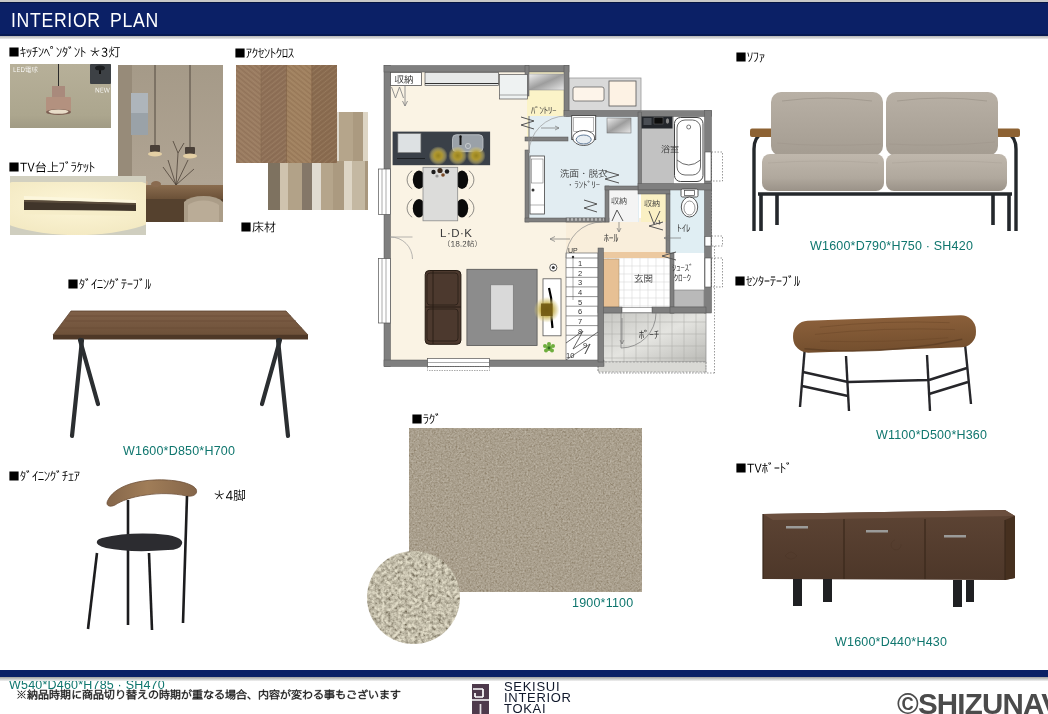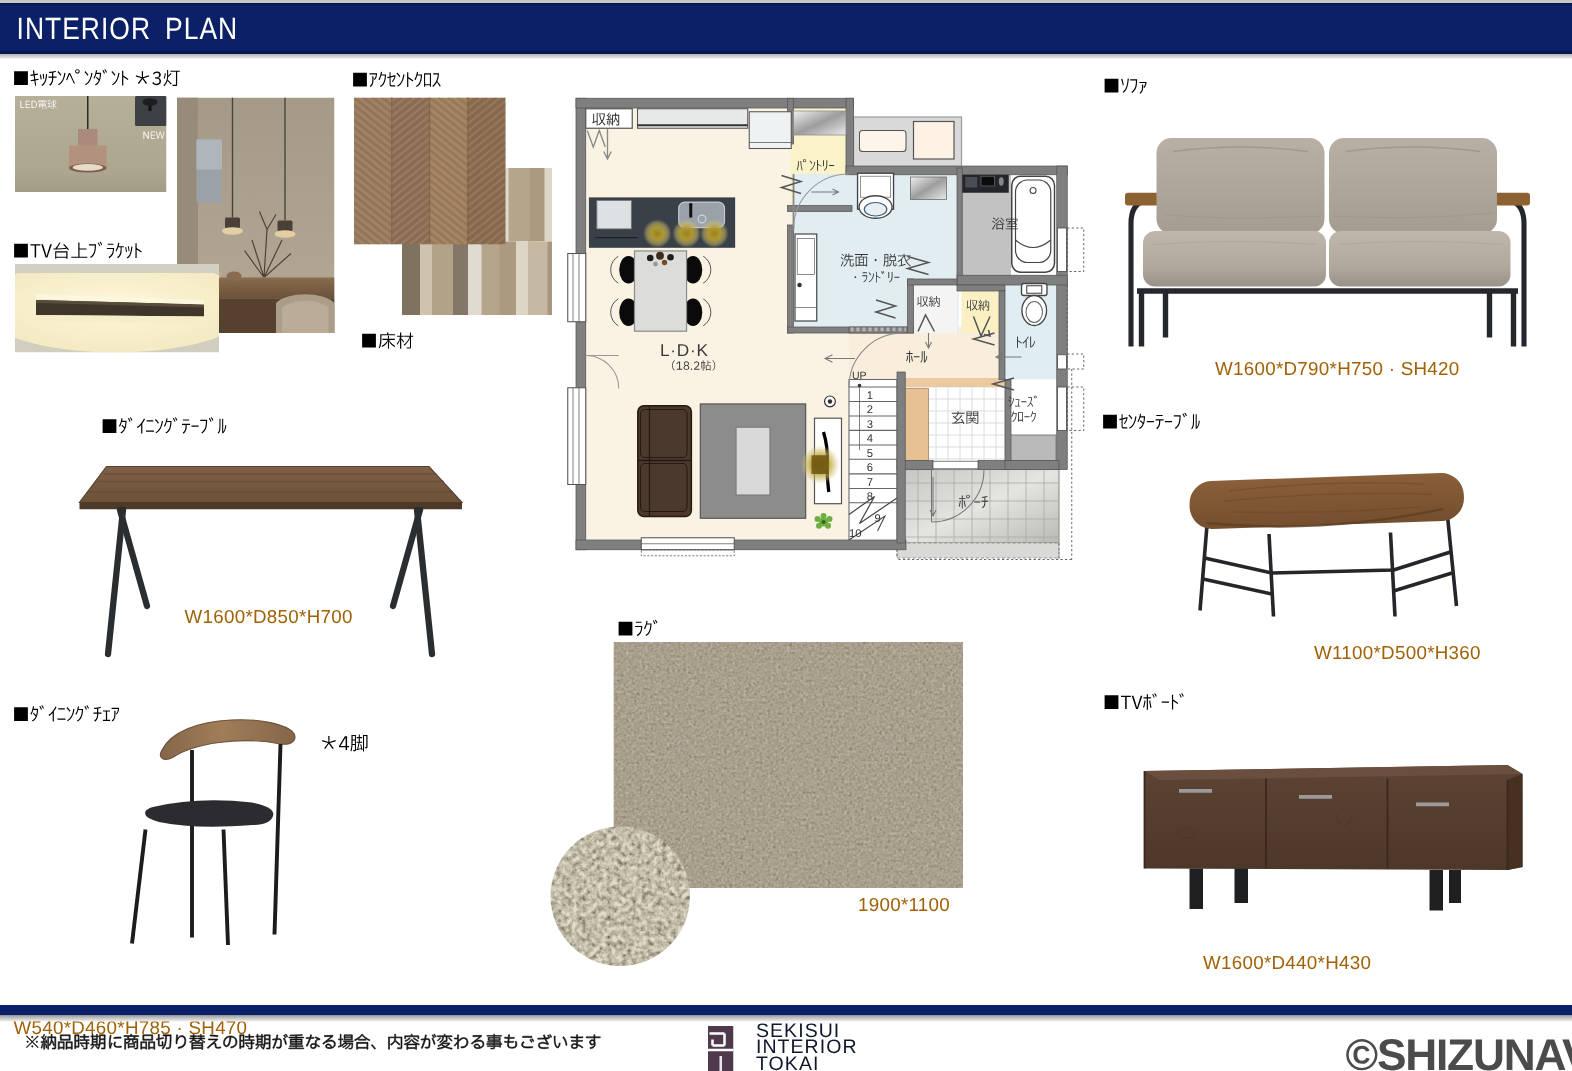--- a/index.html
+++ b/index.html
@@ -1,17 +1,17 @@
 <!DOCTYPE html>
 <html><head><meta charset="utf-8"><style>
 html,body{margin:0;padding:0;}
 body{width:1048px;height:714px;position:relative;overflow:hidden;background:#fff;
   font-family:"Liberation Sans",sans-serif;}
 .abs{position:absolute;}
-.cap{position:absolute;font-size:12.5px;color:#a16207;letter-spacing:0.2px;white-space:nowrap;}
+.cap{position:absolute;font-size:12.5px;color:#0f766e;letter-spacing:0.2px;white-space:nowrap;}
 </style></head><body>
 <div class="abs" style="left:0;top:0;width:1048px;height:2px;background:#c8c8c8"></div>
 <div class="abs" style="left:0;top:2px;width:1048px;height:34px;background:#0b2066;border-top:1px solid #061542;border-bottom:2px solid #081a52;box-sizing:border-box"></div>
 <div class="abs" style="left:11px;top:7.5px;color:#fff;font-size:20.5px;letter-spacing:0.8px;transform:scaleX(0.86);transform-origin:0 0;">INTERIOR</div>
 <div class="abs" style="left:110px;top:7.5px;color:#fff;font-size:20.5px;letter-spacing:0.8px;transform:scaleX(0.86);transform-origin:0 0;">PLAN</div>
 <div class="abs" style="left:0;top:36px;width:1048px;height:3px;background:linear-gradient(#b5b5b5,#e9e9e9)"></div>
 
 <svg style="position:absolute;left:8px;top:45.5px;overflow:visible" width="115" height="15">
     <path transform="translate(0,10.6)" d="M1.4 0.0L1.4 -9.1L10.6 -9.1L10.6 0.0ZM17.6 -4.1L17.8 -3.4L15.6 -3.0L16.1 0.4L15.4 0.5L14.9 -2.8L12.6 -2.4L12.4 -3.1L14.8 -3.6L14.4 -6.3L12.4 -5.9L12.3 -6.7L14.3 -7.1L13.9 -9.6L14.7 -9.7L15.1 -7.2L17.2 -7.6L17.3 -6.8L15.2 -6.4L15.5 -3.7ZM20.8 -4.1Q20.7 -5.7 20.4 -7.3L21.1 -7.5Q21.4 -5.7 21.5 -4.3ZM19.6 0.1Q20.6 -0.5 21.2 -1.4Q21.8 -2.3 22.2 -3.7Q22.5 -5.0 22.7 -7.2L23.4 -7.1Q23.3 -4.9 22.9 -3.4Q22.5 -1.9 21.8 -1.0Q21.2 0.0 20.1 0.8ZM19.1 -3.6Q18.9 -5.1 18.5 -6.8L19.2 -7.0Q19.4 -6.0 19.6 -5.3Q19.7 -4.6 19.8 -3.8ZM29.7 -5.6L29.7 -4.8L27.5 -4.8L27.5 -4.6Q27.5 -3.4 27.3 -2.4Q27.1 -1.5 26.6 -0.8Q26.2 -0.1 25.4 0.5L24.8 -0.2Q25.6 -0.7 26.0 -1.4Q26.4 -2.0 26.6 -2.7Q26.7 -3.5 26.7 -4.6L26.7 -4.8L24.3 -4.8L24.3 -5.6L26.7 -5.6L26.7 -8.1Q25.9 -8.0 24.7 -7.9L24.7 -8.7Q25.8 -8.8 27.0 -9.0Q28.2 -9.2 29.1 -9.5L29.3 -8.8Q28.5 -8.5 27.5 -8.3L27.5 -5.6ZM32.4 -6.1Q32.0 -6.6 31.5 -7.3Q30.9 -8.0 30.3 -8.6L30.9 -9.2Q31.4 -8.6 32.0 -7.9Q32.6 -7.2 32.9 -6.7ZM30.7 -0.4Q31.9 -1.1 32.7 -2.1Q33.6 -3.1 34.1 -4.6Q34.6 -6.0 34.9 -8.1L35.7 -7.8Q35.2 -4.7 34.1 -2.8Q33.1 -0.9 31.2 0.3ZM41.4 -0.6Q40.7 -2.0 39.6 -4.4L38.6 -6.6Q38.5 -6.8 38.5 -6.9Q38.4 -6.9 38.4 -6.9Q38.3 -6.9 38.3 -6.9Q38.2 -6.8 38.2 -6.6Q37.3 -4.4 36.7 -2.9L36.1 -3.6Q36.4 -4.1 36.7 -5.0Q37.0 -5.8 37.2 -6.2L37.6 -7.3Q37.8 -7.6 37.9 -7.8Q38.1 -7.9 38.3 -7.9Q38.8 -7.9 39.0 -7.4Q39.5 -6.5 40.2 -4.8Q41.2 -2.6 41.9 -1.2ZM42.1 -9.0Q42.1 -9.7 42.5 -10.1Q42.9 -10.5 43.6 -10.5Q44.3 -10.5 44.7 -10.1Q45.1 -9.7 45.1 -9.0Q45.1 -8.4 44.7 -8.0Q44.3 -7.6 43.6 -7.6Q42.9 -7.6 42.5 -8.0Q42.1 -8.4 42.1 -9.0ZM44.4 -9.0L44.4 -9.1Q44.4 -9.5 44.2 -9.7Q44.0 -9.9 43.6 -9.9Q43.2 -9.9 43.0 -9.7Q42.7 -9.5 42.7 -9.1L42.7 -9.0Q42.7 -8.6 43.0 -8.4Q43.2 -8.2 43.6 -8.2Q44.0 -8.2 44.2 -8.4Q44.4 -8.6 44.4 -9.0ZM50.4 -6.1Q50.0 -6.6 49.5 -7.3Q48.9 -8.0 48.3 -8.6L48.9 -9.2Q49.4 -8.6 50.0 -7.9Q50.6 -7.2 50.9 -6.7ZM48.7 -0.4Q49.9 -1.1 50.7 -2.1Q51.6 -3.1 52.1 -4.6Q52.6 -6.0 52.9 -8.1L53.7 -7.8Q53.2 -4.7 52.1 -2.8Q51.1 -0.9 49.2 0.3ZM59.4 -8.1Q59.3 -5.8 59.0 -4.3Q58.6 -2.7 57.9 -1.6Q57.1 -0.4 55.8 0.4L55.3 -0.2Q56.2 -0.8 56.8 -1.5Q57.4 -2.1 57.8 -3.0Q57.2 -3.6 56.0 -4.7L56.4 -5.4Q57.6 -4.3 58.1 -3.7Q58.5 -5.1 58.6 -7.3L56.2 -7.3Q55.7 -5.5 54.9 -4.1L54.3 -4.6Q55.5 -6.5 56.0 -9.8L56.7 -9.7Q56.6 -8.7 56.4 -8.1ZM62.7 -8.1Q62.1 -9.3 61.5 -10.2L62.2 -10.5Q62.9 -9.4 63.3 -8.4ZM61.3 -7.5Q60.9 -8.6 60.2 -9.7L60.9 -10.0Q61.6 -8.8 62.0 -7.8ZM68.4 -6.1Q68.0 -6.6 67.5 -7.3Q66.9 -8.0 66.3 -8.6L66.9 -9.2Q67.4 -8.6 68.0 -7.9Q68.6 -7.2 68.9 -6.7ZM66.7 -0.4Q67.9 -1.1 68.7 -2.1Q69.6 -3.1 70.1 -4.6Q70.6 -6.0 70.9 -8.1L71.7 -7.8Q71.2 -4.7 70.1 -2.8Q69.1 -0.9 67.2 0.3ZM77.2 -3.2Q76.5 -3.8 75.7 -4.3Q74.9 -4.9 74.2 -5.3L74.2 0.4L73.4 0.4L73.4 -9.5L74.2 -9.5L74.2 -6.3Q76.2 -5.1 77.6 -3.9ZM87.0 -4.0L84.6 -0.6L83.9 -1.2L86.4 -4.4L82.5 -5.6L82.8 -6.4L86.6 -5.1L86.5 -9.1L87.4 -9.1L87.3 -5.1L91.1 -6.4L91.4 -5.6L87.6 -4.4L90.0 -1.2L89.3 -0.6ZM96.3 -5.1Q97.2 -5.1 97.6 -5.5Q98.1 -5.9 98.1 -6.5L98.1 -6.6Q98.1 -7.3 97.7 -7.7Q97.2 -8.1 96.5 -8.1Q95.8 -8.1 95.4 -7.8Q94.9 -7.5 94.7 -6.9L93.9 -7.5Q94.8 -9.0 96.5 -9.0Q97.3 -9.0 97.9 -8.7Q98.5 -8.4 98.8 -7.9Q99.2 -7.4 99.2 -6.7Q99.2 -5.9 98.7 -5.4Q98.2 -4.9 97.5 -4.7L97.5 -4.6Q98.3 -4.5 98.8 -3.9Q99.3 -3.3 99.3 -2.4Q99.3 -1.7 99.0 -1.1Q98.6 -0.5 97.9 -0.2Q97.2 0.2 96.4 0.2Q95.3 0.2 94.7 -0.2Q94.0 -0.6 93.5 -1.3L94.3 -1.9Q94.7 -1.3 95.1 -1.0Q95.6 -0.7 96.4 -0.7Q97.3 -0.7 97.8 -1.2Q98.3 -1.6 98.3 -2.4L98.3 -2.5Q98.3 -3.3 97.8 -3.7Q97.3 -4.2 96.4 -4.2L95.3 -4.2L95.3 -5.1ZM104.0 -3.1Q104.1 -3.2 104.2 -3.2Q104.3 -3.2 104.4 -3.0L106.5 -0.8L105.9 -0.3L103.8 -2.6Q103.8 -2.6 103.7 -2.6Q103.7 -2.6 103.7 -2.6Q103.4 -1.7 102.9 -0.9Q102.4 -0.0 101.5 0.9L101.0 0.3Q101.9 -0.8 102.5 -1.7Q103.0 -2.7 103.2 -3.7Q103.4 -4.8 103.4 -6.5L103.4 -10.0L104.1 -10.0L104.1 -6.5L104.1 -6.1Q105.0 -6.8 105.8 -7.9L106.3 -7.4Q105.8 -6.7 105.3 -6.2Q104.8 -5.7 104.1 -5.2Q104.0 -3.9 103.8 -2.9L103.8 -2.9ZM111.9 -9.4L111.9 -8.7L110.1 -8.7L110.1 -0.3Q110.1 0.3 109.9 0.5Q109.7 0.7 109.1 0.7L107.1 0.7L106.9 -0.1L109.3 -0.1L109.3 -8.7L105.6 -8.7L105.6 -9.4ZM102.5 -7.8Q102.4 -5.6 101.8 -4.1L101.1 -4.4Q101.4 -5.1 101.6 -5.9Q101.8 -6.8 101.8 -7.8Z" fill="#000"></path>
   </svg>
@@ -40,25 +40,25 @@
     <path transform="translate(0,10.6)" d="M1.4 0.0L1.4 -9.1L10.6 -9.1L10.6 0.0ZM12.9 -9.1L16.7 -9.1L16.7 -8.4L12.9 -8.4ZM12.4 -6.3L17.2 -6.3Q17.2 -4.5 16.9 -3.3Q16.5 -2.0 15.9 -1.1Q15.2 -0.2 14.0 0.5L13.5 -0.3Q14.5 -0.9 15.2 -1.6Q15.8 -2.3 16.1 -3.2Q16.3 -4.2 16.4 -5.6L12.4 -5.6ZM23.4 -7.9Q23.3 -5.8 23.0 -4.2Q22.6 -2.7 21.9 -1.5Q21.1 -0.4 19.8 0.4L19.3 -0.3Q20.5 -1.0 21.2 -2.0Q21.9 -2.9 22.2 -4.2Q22.5 -5.5 22.6 -7.2L20.2 -7.2Q19.7 -5.5 19.0 -4.1L18.3 -4.6Q19.5 -6.5 20.0 -9.8L20.7 -9.6Q20.6 -8.8 20.4 -7.9ZM26.7 -8.1Q26.1 -9.3 25.5 -10.2L26.2 -10.5Q26.9 -9.4 27.3 -8.4ZM25.3 -7.5Q24.9 -8.6 24.2 -9.7L24.9 -10.0Q25.6 -8.8 26.0 -7.8Z" fill="#000"></path>
   </svg>
 <svg style="position:absolute;left:735px;top:462px;overflow:visible" width="59" height="15">
     <path transform="translate(0,10.6)" d="M1.4 0.0L1.4 -9.1L10.6 -9.1L10.6 0.0ZM18.9 -8.8L18.9 -7.9L16.1 -7.9L16.1 0.0L15.1 0.0L15.1 -7.9L12.3 -7.9L12.3 -8.8ZM23.6 0.0L22.4 0.0L19.5 -8.8L20.6 -8.8L22.1 -4.1L23.0 -1.0L23.1 -1.0L24.0 -4.1L25.5 -8.8L26.6 -8.8ZM30.3 0.6L29.5 0.6L29.5 -6.9L27.3 -6.9L27.3 -7.7L29.5 -7.7L29.5 -9.7L30.3 -9.7L30.3 -7.7L32.4 -7.7L32.4 -6.9L30.3 -6.9ZM32.0 -0.6Q31.7 -1.7 31.5 -3.0Q31.2 -4.3 31.1 -5.5L31.8 -5.7Q32.1 -3.0 32.7 -1.0ZM27.0 -1.1Q27.4 -2.1 27.6 -3.3Q27.9 -4.5 28.0 -5.7L28.7 -5.5Q28.6 -4.3 28.3 -3.1Q28.1 -1.8 27.7 -0.7ZM35.6 -8.1Q35.0 -9.3 34.4 -10.2L35.1 -10.5Q35.8 -9.4 36.2 -8.4ZM34.2 -7.5Q33.8 -8.6 33.1 -9.7L33.7 -10.0Q34.5 -8.8 34.8 -7.8ZM44.3 -4.1L39.5 -4.1L39.5 -5.0L44.3 -5.0ZM50.1 -3.2Q49.4 -3.8 48.6 -4.3Q47.8 -4.9 47.1 -5.3L47.1 0.4L46.3 0.4L46.3 -9.5L47.1 -9.5L47.1 -6.3Q49.0 -5.1 50.5 -3.9ZM53.6 -8.1Q53.0 -9.3 52.4 -10.2L53.1 -10.5Q53.8 -9.4 54.2 -8.4ZM52.2 -7.5Q51.8 -8.6 51.1 -9.7L51.7 -10.0Q52.5 -8.8 52.8 -7.8Z" fill="#000"></path>
   </svg>
 <svg style="position:absolute;left:213px;top:489px;overflow:visible" width="35" height="16">
     <path transform="translate(0,11.0)" d="M6.2 -4.2L3.8 -0.7L3.1 -1.2L5.7 -4.6L1.6 -5.9L1.9 -6.7L5.9 -5.3L5.8 -9.4L6.7 -9.4L6.6 -5.3L10.6 -6.7L10.9 -5.9L6.9 -4.6L9.5 -1.2L8.7 -0.7ZM18.4 -1.8L18.4 0.0L17.4 0.0L17.4 -1.8L13.0 -1.8L13.0 -2.7L16.9 -9.2L18.4 -9.2L18.4 -2.7L19.8 -2.7L19.8 -1.8ZM17.4 -8.3L17.4 -8.3L14.0 -2.7L17.4 -2.7ZM27.7 -3.9Q28.0 -3.1 28.2 -2.1Q28.5 -1.0 28.7 -0.1L28.0 0.2Q28.0 -0.2 27.9 -0.6Q26.6 -0.2 24.7 0.1L24.6 -0.6L25.1 -0.7Q25.3 -1.6 25.6 -2.7Q25.8 -3.9 26.0 -4.8L24.7 -4.8L24.7 -5.5L26.2 -5.5L26.2 -7.9L24.8 -7.9L24.8 -8.6L26.2 -8.6L26.2 -10.4L26.9 -10.4L26.9 -8.6L28.4 -8.6L28.4 -7.9L26.9 -7.9L26.9 -5.5L28.5 -5.5L28.5 -4.8L26.7 -4.8Q26.5 -3.9 26.3 -2.8Q26.1 -1.7 25.8 -0.8Q27.0 -1.0 27.8 -1.2Q27.4 -2.7 27.1 -3.6ZM21.3 -10.0L24.3 -10.0L24.3 -0.1Q24.3 0.4 24.1 0.6Q23.9 0.8 23.5 0.8L22.6 0.8L22.4 0.0L23.6 0.0L23.6 -3.3L22.0 -3.3Q21.9 -1.8 21.7 -0.9Q21.6 0.1 21.2 1.0L20.6 0.5Q21.0 -0.6 21.2 -2.1Q21.3 -3.7 21.3 -6.5ZM29.0 -10.0L32.0 -10.0L32.0 -1.9Q32.0 -1.4 31.8 -1.3Q31.6 -1.1 31.2 -1.1L30.3 -1.1L30.1 -1.9L31.2 -1.9L31.2 -9.3L29.7 -9.3L29.7 1.0L29.0 1.0ZM23.6 -7.0L23.6 -9.3L22.1 -9.3L22.1 -7.0ZM23.6 -4.0L23.6 -6.3L22.1 -6.3Q22.1 -5.0 22.0 -4.0Z" fill="#000"></path>
   </svg>
 
 <div class="cap" style="left:810px;top:239px">W1600*D790*H750 · SH420</div>
-<div class="cap" style="left:123px;top:404px">W1600*D850*H700</div>
+<div class="cap" style="left:123px;top:444px">W1600*D850*H700</div>
 <div class="cap" style="left:876px;top:428px">W1100*D500*H360</div>
 <div class="cap" style="left:9px;top:678px">W540*D460*H785 · SH470</div>
 <div class="cap" style="left:572px;top:596px">1900*1100</div>
-<div class="cap" style="left:802px;top:635px">W1600*D440*H430</div>
+<div class="cap" style="left:835px;top:635px">W1600*D440*H430</div>
 <div class="abs" style="left:0;top:670px;width:1048px;height:7px;background:#0b2066"></div>
 <div class="abs" style="left:0;top:677px;width:1048px;height:4px;background:linear-gradient(#9f9f9f,#f2f2f2)"></div>
 <svg style="position:absolute;left:16px;top:689px;overflow:visible" width="387" height="14">
     <path transform="translate(0,9.7)" d="M5.5 -3.9L1.8 -0.2L1.5 -0.5L5.2 -4.2L1.5 -7.9L1.8 -8.2L5.5 -4.5L9.2 -8.2L9.5 -7.9L5.8 -4.2L9.5 -0.5L9.2 -0.2ZM5.0 -7.3Q5.0 -7.5 5.2 -7.7Q5.3 -7.8 5.5 -7.8Q5.7 -7.8 5.9 -7.7Q6.0 -7.5 6.0 -7.3Q6.0 -7.1 5.9 -7.0Q5.7 -6.8 5.5 -6.8Q5.3 -6.8 5.2 -7.0Q5.0 -7.1 5.0 -7.3ZM1.9 -4.2Q1.9 -4.4 2.1 -4.6Q2.2 -4.7 2.4 -4.7Q2.6 -4.7 2.8 -4.6Q2.9 -4.4 2.9 -4.2Q2.9 -4.0 2.8 -3.9Q2.6 -3.7 2.4 -3.7Q2.2 -3.7 2.1 -3.9Q1.9 -4.0 1.9 -4.2ZM8.1 -4.2Q8.1 -4.4 8.2 -4.6Q8.4 -4.7 8.6 -4.7Q8.8 -4.7 8.9 -4.6Q9.1 -4.4 9.1 -4.2Q9.1 -4.0 8.9 -3.9Q8.8 -3.7 8.6 -3.7Q8.4 -3.7 8.2 -3.9Q8.1 -4.0 8.1 -4.2ZM5.0 -1.1Q5.0 -1.3 5.2 -1.5Q5.3 -1.6 5.5 -1.6Q5.7 -1.6 5.9 -1.5Q6.0 -1.3 6.0 -1.1Q6.0 -0.9 5.9 -0.8Q5.7 -0.6 5.5 -0.6Q5.3 -0.6 5.2 -0.8Q5.0 -0.9 5.0 -1.1ZM14.7 -5.7Q15.2 -4.7 15.5 -3.5L15.0 -3.3Q14.9 -3.5 14.9 -3.5Q14.8 -3.8 14.8 -3.9Q14.5 -3.9 13.8 -3.8L13.8 0.8L13.1 0.8L13.1 -3.7Q12.6 -3.7 11.4 -3.6L11.3 -4.2Q11.9 -4.2 12.3 -4.2Q12.7 -4.8 13.1 -5.5Q12.3 -6.4 11.5 -7.2L11.9 -7.7L12.3 -7.2Q12.9 -8.1 13.3 -9.2L13.8 -9.0Q13.4 -7.8 12.7 -6.8Q13.1 -6.4 13.4 -6.0Q14.0 -7.1 14.5 -8.0L15.0 -7.7Q14.0 -5.6 13.0 -4.3Q13.8 -4.4 14.6 -4.5Q14.4 -5.1 14.2 -5.5ZM18.7 -7.5L21.2 -7.5L21.2 -0.0Q21.2 0.4 21.0 0.5Q20.8 0.7 20.4 0.7L18.9 0.7L18.8 0.0L20.5 0.0L20.5 -6.9L18.7 -6.9L18.7 -6.4Q18.7 -5.4 18.6 -4.7L18.6 -4.7L18.7 -4.8Q18.8 -4.8 18.9 -4.8Q19.1 -4.8 19.2 -4.7L20.3 -1.9L19.8 -1.5L18.6 -4.3Q18.6 -4.4 18.5 -4.4Q18.5 -4.4 18.5 -4.3Q18.2 -2.9 17.1 -1.5L16.6 -2.0Q17.4 -3.0 17.7 -4.0Q18.1 -5.0 18.1 -6.3L18.1 -6.9L16.4 -6.9L16.4 0.8L15.8 0.8L15.8 -7.5L18.1 -7.5L18.1 -9.2L18.7 -9.2ZM14.7 -3.0Q15.2 -1.6 15.4 -0.3L14.8 -0.0Q14.6 -1.6 14.2 -2.8ZM11.4 -0.1Q11.9 -1.3 12.1 -2.9L12.6 -2.8Q12.5 -1.0 11.9 0.2ZM24.2 -8.8L30.8 -8.8L30.8 -5.2L24.2 -5.2ZM24.9 -8.2L24.9 -5.9L30.1 -5.9L30.1 -8.2ZM22.8 -4.2L26.8 -4.2L26.8 0.8L26.2 0.8L26.2 0.1L23.5 0.1L23.5 0.8L22.8 0.8ZM28.0 -4.2L32.2 -4.2L32.2 0.8L31.5 0.8L31.5 0.1L28.7 0.1L28.7 0.8L28.0 0.8ZM23.5 -3.5L23.5 -0.6L26.2 -0.6L26.2 -3.5ZM28.7 -3.5L28.7 -0.6L31.5 -0.6L31.5 -3.5ZM43.5 -5.0L42.1 -5.0L42.1 -3.5L43.4 -3.5L43.4 -2.9L42.1 -2.9L42.1 0.0Q42.1 0.4 41.9 0.6Q41.7 0.7 41.3 0.7L39.7 0.7L39.5 0.1L41.4 0.1L41.4 -2.9L37.3 -2.9L37.3 -3.5L41.4 -3.5L41.4 -5.0L37.2 -5.0L37.2 -5.6L39.9 -5.6L39.9 -7.2L37.4 -7.2L37.4 -7.8L39.9 -7.8L39.9 -9.2L40.6 -9.2L40.6 -7.8L43.3 -7.8L43.3 -7.2L40.6 -7.2L40.6 -5.6L43.5 -5.6ZM34.5 0.4L33.8 0.4L33.8 -8.8L36.7 -8.8L36.7 -0.6L34.5 -0.6ZM36.1 -5.2L36.1 -8.2L34.5 -8.2L34.5 -5.2ZM34.5 -4.6L34.5 -1.2L36.1 -1.2L36.1 -4.6ZM38.5 -2.4Q38.8 -2.1 39.2 -1.7Q39.6 -1.3 39.9 -0.9L39.4 -0.5Q39.1 -0.9 38.7 -1.3Q38.3 -1.7 38.0 -2.0ZM48.9 -2.5L49.7 -2.5L49.7 -1.9L44.5 -1.9L44.5 -2.5L45.4 -2.5L45.4 -7.5L44.6 -7.5L44.6 -8.1L45.4 -8.1L45.4 -9.2L46.0 -9.2L46.0 -8.1L48.3 -8.1L48.3 -9.2L48.9 -9.2L48.9 -8.1L49.7 -8.1L49.7 -7.5L48.9 -7.5ZM50.2 -8.8L54.1 -8.8L54.1 -0.2Q54.1 0.3 54.0 0.5Q53.8 0.6 53.4 0.6L51.8 0.6L51.6 -0.1L53.4 -0.1L53.4 -2.8L50.8 -2.8Q50.7 -1.8 50.4 -0.9Q50.2 -0.1 49.7 0.8L49.1 0.4Q49.6 -0.5 49.8 -1.3Q50.0 -2.1 50.1 -3.1Q50.2 -4.1 50.2 -5.8ZM53.4 -6.2L53.4 -8.2L50.9 -8.2L50.9 -6.2ZM48.3 -6.2L48.3 -7.5L46.0 -7.5L46.0 -6.2ZM48.3 -5.6L46.0 -5.6L46.0 -4.4L48.3 -4.4ZM53.4 -3.5L53.4 -5.5L50.9 -5.5Q50.9 -4.5 50.8 -3.5ZM48.3 -3.8L46.0 -3.8L46.0 -2.5L48.3 -2.5ZM44.5 0.2Q45.0 -0.1 45.4 -0.6Q45.8 -1.1 46.1 -1.6L46.6 -1.3Q46.3 -0.7 45.9 -0.2Q45.5 0.4 45.0 0.7ZM48.1 -1.6Q48.4 -1.3 48.7 -0.9Q49.1 -0.4 49.3 -0.1L48.7 0.3Q48.5 -0.1 48.2 -0.5Q47.9 -0.9 47.6 -1.2ZM57.1 0.2Q56.8 -1.7 56.8 -3.2Q56.8 -5.7 57.4 -8.5L58.1 -8.4Q57.8 -7.1 57.7 -5.8Q57.5 -4.4 57.5 -3.2Q57.5 -2.0 57.6 -1.3L57.7 -1.3Q57.7 -1.8 57.9 -2.3Q58.0 -2.8 58.3 -3.5L58.9 -3.2Q58.5 -2.2 58.2 -1.6Q58.0 -1.0 57.9 -0.4Q57.9 -0.2 57.9 -0.2Q57.9 -0.1 57.9 0.1ZM59.9 -7.0Q60.9 -7.2 62.2 -7.3Q63.5 -7.4 64.7 -7.4L64.7 -6.6Q63.5 -6.6 62.3 -6.5Q61.0 -6.4 59.9 -6.3ZM60.4 -4.1L61.2 -3.9Q60.7 -2.9 60.7 -2.3Q60.7 -1.7 61.1 -1.4Q61.6 -1.1 62.5 -1.1Q63.7 -1.1 64.9 -1.3L64.9 -0.6Q64.4 -0.5 63.8 -0.4Q63.1 -0.4 62.5 -0.4Q61.2 -0.4 60.6 -0.8Q59.9 -1.3 59.9 -2.3Q59.9 -3.1 60.4 -4.1ZM76.4 -8.3L76.4 -7.7L73.6 -7.7L74.2 -7.4Q73.9 -6.7 73.5 -6.2L75.9 -6.2L75.9 -0.0Q75.9 0.3 75.7 0.5Q75.5 0.6 75.2 0.6L73.8 0.6L73.7 0.0L75.2 0.0L75.2 -5.6L72.8 -5.6L72.8 -4.5Q72.8 -4.2 72.9 -4.2Q73.0 -4.1 73.2 -4.1L74.3 -4.1L74.3 -4.7L74.9 -4.5L74.9 -4.0Q74.9 -3.8 74.8 -3.6Q74.6 -3.5 74.3 -3.5L73.1 -3.5Q72.6 -3.5 72.4 -3.7Q72.2 -3.9 72.2 -4.4L72.2 -5.6L70.8 -5.6Q70.7 -4.6 70.1 -3.9Q69.4 -3.3 68.2 -2.9L67.9 -3.5Q69.0 -3.9 69.6 -4.3Q70.1 -4.8 70.1 -5.6L67.8 -5.6L67.8 0.8L67.1 0.8L67.1 -6.2L69.5 -6.2Q69.2 -6.8 68.8 -7.4L69.4 -7.7L66.6 -7.7L66.6 -8.3L71.0 -8.3L71.0 -9.2L71.8 -9.2L71.8 -8.3ZM72.7 -6.2Q73.1 -6.8 73.6 -7.7L69.4 -7.7Q69.8 -7.2 70.1 -6.4L69.5 -6.2ZM69.4 -3.1L73.8 -3.1L73.8 -0.6L70.0 -0.6L70.0 0.0L69.4 0.0ZM70.0 -1.2L73.2 -1.2L73.2 -2.5L70.0 -2.5ZM79.2 -8.8L85.8 -8.8L85.8 -5.2L79.2 -5.2ZM79.9 -8.2L79.9 -5.9L85.1 -5.9L85.1 -8.2ZM77.8 -4.2L81.8 -4.2L81.8 0.8L81.2 0.8L81.2 0.1L78.5 0.1L78.5 0.8L77.8 0.8ZM83.0 -4.2L87.2 -4.2L87.2 0.8L86.5 0.8L86.5 0.1L83.7 0.1L83.7 0.8L83.0 0.8ZM78.5 -3.5L78.5 -0.6L81.2 -0.6L81.2 -3.5ZM83.7 -3.5L83.7 -0.6L86.5 -0.6L86.5 -3.5ZM92.7 -2.0Q92.7 -1.6 92.5 -1.4Q92.4 -1.3 92.0 -1.3L90.6 -1.3Q90.0 -1.3 89.8 -1.5Q89.5 -1.8 89.5 -2.4L89.5 -5.7L88.4 -5.4L88.3 -6.1L89.5 -6.3L89.5 -9.2L90.2 -9.2L90.2 -6.5L93.0 -7.0L93.1 -6.4L90.2 -5.8L90.2 -2.5Q90.2 -2.2 90.4 -2.1Q90.5 -1.9 90.8 -1.9L92.0 -1.9L92.0 -4.4L92.7 -4.2ZM92.6 -8.8L98.1 -8.8L98.1 -7.1Q98.1 -5.7 98.0 -4.1Q97.9 -2.6 97.8 -1.4Q97.7 -0.6 97.5 -0.2Q97.3 0.2 96.9 0.4Q96.5 0.5 95.9 0.5L94.8 0.5L94.6 -0.2L95.7 -0.2Q96.2 -0.2 96.4 -0.3Q96.7 -0.4 96.9 -0.6Q97.0 -0.9 97.1 -1.4Q97.2 -2.7 97.3 -4.1Q97.4 -5.6 97.4 -7.1L97.4 -8.1L95.1 -8.1L95.1 -7.6Q95.1 -5.7 94.8 -4.3Q94.6 -2.8 94.1 -1.6Q93.5 -0.4 92.6 0.7L92.0 0.2Q92.9 -0.9 93.4 -2.0Q93.9 -3.1 94.1 -4.4Q94.3 -5.7 94.3 -7.5L94.3 -8.1L92.6 -8.1ZM101.3 -2.9Q101.4 -5.5 101.7 -8.8L102.5 -8.8Q102.3 -7.5 102.2 -5.6L102.2 -5.6Q102.4 -6.2 102.5 -6.4Q102.9 -7.3 103.6 -7.8Q104.4 -8.3 105.3 -8.3Q106.1 -8.3 106.7 -7.9Q107.3 -7.5 107.6 -6.7Q107.9 -5.9 107.9 -4.9Q107.9 -2.5 106.7 -1.2Q105.5 0.0 102.9 0.3L102.7 -0.5Q105.0 -0.7 106.1 -1.8Q107.2 -2.8 107.2 -4.8Q107.2 -6.1 106.6 -6.9Q106.1 -7.6 105.2 -7.6Q104.1 -7.6 103.4 -6.9Q102.7 -6.1 102.2 -4.7Q102.1 -4.4 102.1 -4.0Q102.1 -3.6 102.1 -2.9ZM118.3 -6.1Q118.5 -5.6 119.0 -5.1Q119.5 -4.7 120.6 -4.2L120.3 -3.6Q119.4 -4.0 119.0 -4.4Q118.5 -4.7 118.3 -5.1Q118.0 -5.5 118.0 -6.0L117.9 -6.0Q117.8 -5.5 117.6 -5.2Q117.4 -4.9 116.9 -4.6Q116.5 -4.3 115.7 -4.0L115.4 -4.5L115.1 -4.0L113.1 -5.1Q112.9 -5.2 112.9 -5.2Q112.9 -5.2 112.8 -5.1Q112.8 -5.1 112.8 -5.1Q112.5 -4.7 112.0 -4.3Q111.5 -4.0 110.7 -3.6L110.4 -4.2Q111.4 -4.7 111.9 -5.1Q112.4 -5.5 112.6 -6.1L110.5 -6.1L110.5 -6.7L112.7 -6.7Q112.7 -6.8 112.7 -7.1L112.7 -7.6L110.8 -7.6L110.8 -8.2L112.7 -8.2L112.7 -9.1L113.4 -9.1L113.4 -8.2L115.1 -8.2L115.1 -7.6L113.4 -7.6L113.4 -7.1Q113.4 -6.8 113.4 -6.7L115.2 -6.7L115.2 -6.1L113.3 -6.1Q113.2 -5.8 113.0 -5.4L113.1 -5.4L113.2 -5.5Q113.3 -5.6 113.4 -5.6Q113.4 -5.6 113.5 -5.6L115.4 -4.5Q116.4 -4.9 116.9 -5.3Q117.3 -5.6 117.5 -6.1L115.6 -6.1L115.6 -6.7L117.6 -6.7L117.6 -6.9L117.6 -7.6L115.7 -7.6L115.7 -8.2L117.6 -8.2L117.6 -9.1L118.2 -9.1L118.2 -8.2L120.2 -8.2L120.2 -7.6L118.2 -7.6L118.2 -6.9L118.2 -6.7L120.5 -6.7L120.5 -6.1ZM112.5 0.9L111.8 0.9L111.8 -3.7L119.2 -3.7L119.2 0.9L118.5 0.9L118.5 0.3L112.5 0.3ZM118.5 -2.1L118.5 -3.1L112.5 -3.1L112.5 -2.1ZM112.5 -1.5L112.5 -0.3L118.5 -0.3L118.5 -1.5ZM129.2 -7.5Q126.7 -7.9 124.1 -8.0L124.2 -8.8Q126.7 -8.6 129.3 -8.3ZM131.2 -0.1Q130.2 0.2 129.2 0.2Q128.2 0.2 127.8 -0.2Q127.4 -0.7 127.4 -1.6Q127.4 -2.3 127.2 -2.5Q127.1 -2.8 126.7 -2.8Q126.1 -2.8 125.2 -2.0Q124.8 -1.6 123.6 -0.6L122.6 0.3L122.1 -0.3L127.9 -5.4L122.9 -5.4L122.9 -6.1L129.1 -6.1L129.1 -5.5L126.2 -3.0L126.2 -2.9Q126.5 -3.1 126.8 -3.2Q127.1 -3.3 127.3 -3.3Q127.7 -3.3 127.9 -3.0Q128.1 -2.7 128.1 -2.0Q128.1 -1.4 128.2 -1.1Q128.3 -0.8 128.6 -0.7Q128.8 -0.5 129.3 -0.5Q130.2 -0.5 131.1 -0.8ZM142.0 -4.2Q142.0 -2.4 141.0 -1.3Q139.9 -0.2 137.9 0.0L137.7 -0.7Q139.5 -1.0 140.4 -1.8Q141.2 -2.6 141.2 -4.1Q141.2 -5.5 140.4 -6.4Q139.5 -7.2 138.1 -7.3Q137.7 -4.0 137.0 -2.4Q136.2 -0.8 135.1 -0.8Q134.6 -0.8 134.1 -1.1Q133.6 -1.4 133.3 -2.0Q133.0 -2.7 133.0 -3.5Q133.0 -4.8 133.6 -5.9Q134.2 -6.9 135.3 -7.5Q136.3 -8.1 137.7 -8.1Q138.9 -8.1 139.9 -7.6Q140.9 -7.1 141.5 -6.2Q142.0 -5.3 142.0 -4.2ZM137.3 -7.3Q136.3 -7.3 135.5 -6.8Q134.7 -6.3 134.2 -5.4Q133.7 -4.6 133.7 -3.5Q133.7 -2.9 133.9 -2.5Q134.1 -2.0 134.4 -1.8Q134.7 -1.6 135.1 -1.6Q135.8 -1.6 136.4 -3.0Q136.9 -4.4 137.3 -7.3ZM153.5 -5.0L152.1 -5.0L152.1 -3.5L153.4 -3.5L153.4 -2.9L152.1 -2.9L152.1 0.0Q152.1 0.4 151.9 0.6Q151.7 0.7 151.3 0.7L149.7 0.7L149.5 0.1L151.4 0.1L151.4 -2.9L147.3 -2.9L147.3 -3.5L151.4 -3.5L151.4 -5.0L147.2 -5.0L147.2 -5.6L149.9 -5.6L149.9 -7.2L147.4 -7.2L147.4 -7.8L149.9 -7.8L149.9 -9.2L150.6 -9.2L150.6 -7.8L153.3 -7.8L153.3 -7.2L150.6 -7.2L150.6 -5.6L153.5 -5.6ZM144.5 0.4L143.8 0.4L143.8 -8.8L146.7 -8.8L146.7 -0.6L144.5 -0.6ZM146.1 -5.2L146.1 -8.2L144.5 -8.2L144.5 -5.2ZM144.5 -4.6L144.5 -1.2L146.1 -1.2L146.1 -4.6ZM148.5 -2.4Q148.8 -2.1 149.2 -1.7Q149.6 -1.3 149.9 -0.9L149.4 -0.5Q149.1 -0.9 148.7 -1.3Q148.3 -1.7 148.0 -2.0ZM158.9 -2.5L159.7 -2.5L159.7 -1.9L154.5 -1.9L154.5 -2.5L155.4 -2.5L155.4 -7.5L154.6 -7.5L154.6 -8.1L155.4 -8.1L155.4 -9.2L156.0 -9.2L156.0 -8.1L158.3 -8.1L158.3 -9.2L158.9 -9.2L158.9 -8.1L159.7 -8.1L159.7 -7.5L158.9 -7.5ZM160.2 -8.8L164.1 -8.8L164.1 -0.2Q164.1 0.3 164.0 0.5Q163.8 0.6 163.4 0.6L161.8 0.6L161.6 -0.1L163.4 -0.1L163.4 -2.8L160.8 -2.8Q160.7 -1.8 160.4 -0.9Q160.2 -0.1 159.7 0.8L159.1 0.4Q159.6 -0.5 159.8 -1.3Q160.0 -2.1 160.1 -3.1Q160.2 -4.1 160.2 -5.8ZM163.4 -6.2L163.4 -8.2L160.9 -8.2L160.9 -6.2ZM158.3 -6.2L158.3 -7.5L156.0 -7.5L156.0 -6.2ZM158.3 -5.6L156.0 -5.6L156.0 -4.4L158.3 -4.4ZM163.4 -3.5L163.4 -5.5L160.9 -5.5Q160.9 -4.5 160.8 -3.5ZM158.3 -3.8L156.0 -3.8L156.0 -2.5L158.3 -2.5ZM154.5 0.2Q155.0 -0.1 155.4 -0.6Q155.8 -1.1 156.1 -1.6L156.6 -1.3Q156.3 -0.7 155.9 -0.2Q155.5 0.4 155.0 0.7ZM158.1 -1.6Q158.4 -1.3 158.7 -0.9Q159.1 -0.4 159.3 -0.1L158.7 0.3Q158.5 -0.1 158.2 -0.5Q157.8 -0.9 157.6 -1.2ZM174.7 -9.4Q175.4 -8.4 175.9 -7.6L175.3 -7.3Q174.7 -8.4 174.2 -9.1ZM174.1 -6.7Q173.6 -7.7 173.0 -8.5L173.6 -8.8Q174.3 -7.8 174.7 -7.0ZM169.6 -6.4Q169.7 -6.4 169.9 -6.4Q170.8 -6.4 171.3 -5.9Q171.7 -5.4 171.7 -4.4Q171.7 -2.4 171.6 -1.4Q171.4 -0.5 171.0 -0.1Q170.6 0.2 169.9 0.2Q169.2 0.2 168.4 0.0L168.4 -0.7Q169.2 -0.6 169.7 -0.6Q170.2 -0.6 170.5 -0.8Q170.7 -1.0 170.9 -1.8Q171.0 -2.7 171.0 -4.5Q171.0 -5.1 170.7 -5.4Q170.4 -5.7 169.8 -5.7Q169.7 -5.7 169.6 -5.7L168.7 -5.6Q168.2 -3.9 167.7 -2.5Q167.2 -1.1 166.5 0.3L165.8 0.0Q166.5 -1.3 166.9 -2.7Q167.4 -4.0 167.8 -5.5L165.8 -5.3L165.7 -6.0L168.0 -6.2Q168.3 -7.3 168.6 -8.8L169.3 -8.7Q169.1 -7.5 168.8 -6.3ZM173.6 -6.7Q174.6 -4.8 175.1 -2.6L174.4 -2.4Q173.9 -4.6 172.9 -6.4ZM181.7 -0.1L186.5 -0.1L186.5 0.5L176.5 0.5L176.5 -0.1L181.1 -0.1L181.1 -1.0L177.0 -1.0L177.0 -1.6L181.1 -1.6L181.1 -2.4L177.5 -2.4L177.5 -6.0L181.1 -6.0L181.1 -6.7L176.6 -6.7L176.6 -7.3L181.1 -7.3L181.1 -8.2Q179.9 -8.2 177.4 -8.2L177.3 -8.7Q180.3 -8.7 182.1 -8.8Q184.0 -8.9 185.4 -9.1L185.6 -8.5Q184.2 -8.3 181.7 -8.2L181.7 -7.3L186.4 -7.3L186.4 -6.7L181.7 -6.7L181.7 -6.0L185.4 -6.0L185.4 -2.4L181.7 -2.4L181.7 -1.6L186.0 -1.6L186.0 -1.0L181.7 -1.0ZM181.1 -5.4L178.2 -5.4L178.2 -4.5L181.1 -4.5ZM184.8 -4.5L184.8 -5.4L181.7 -5.4L181.7 -4.5ZM178.2 -3.9L178.2 -3.0L181.1 -3.0L181.1 -3.9ZM181.7 -3.0L184.8 -3.0L184.8 -3.9L181.7 -3.9ZM193.4 -6.5Q192.3 -6.4 191.1 -6.3Q190.2 -3.6 188.8 -1.1L188.1 -1.5Q189.4 -3.8 190.3 -6.3Q189.5 -6.3 188.7 -6.3Q188.3 -6.3 188.1 -6.3L188.1 -7.0Q188.3 -7.0 188.8 -7.0Q189.6 -7.0 190.5 -7.0Q190.8 -7.9 191.0 -8.9L191.8 -8.7Q191.5 -7.7 191.3 -7.1Q192.3 -7.1 193.3 -7.2ZM194.9 -2.6Q196.0 -2.1 197.1 -1.2L196.7 -0.6Q195.8 -1.3 194.9 -1.8L194.9 -1.4Q194.9 -0.6 194.4 -0.1Q193.8 0.4 192.9 0.4Q191.9 0.4 191.4 -0.1Q190.9 -0.6 190.9 -1.4Q190.9 -2.1 191.4 -2.6Q191.9 -3.1 192.8 -3.1Q193.4 -3.1 194.1 -2.9L194.1 -3.9Q194.1 -4.9 194.6 -5.3Q195.0 -5.8 195.8 -5.8Q196.1 -5.8 196.6 -5.7L196.6 -5.8Q195.2 -6.4 194.1 -6.8L194.4 -7.5Q195.2 -7.2 196.0 -6.8Q196.8 -6.4 197.4 -6.1L197.1 -5.4Q196.6 -5.5 196.3 -5.5Q194.8 -5.5 194.8 -3.9ZM194.1 -2.1Q193.4 -2.4 192.9 -2.4Q192.2 -2.4 191.9 -2.1Q191.6 -1.9 191.6 -1.4Q191.6 -0.9 191.9 -0.6Q192.2 -0.4 192.9 -0.4Q194.2 -0.4 194.2 -1.5ZM207.6 -2.6Q207.6 -1.7 207.1 -1.0Q206.7 -0.4 205.7 0.0Q204.8 0.4 203.5 0.4Q202.3 0.4 201.6 -0.1Q201.0 -0.5 201.0 -1.3Q201.0 -2.0 201.5 -2.4Q202.0 -2.8 202.8 -2.8Q203.7 -2.8 204.3 -2.2Q205.0 -1.7 205.2 -0.5Q206.0 -0.8 206.4 -1.3Q206.8 -1.8 206.9 -2.5Q206.9 -3.5 206.3 -4.0Q205.7 -4.6 204.6 -4.6Q202.9 -4.6 201.2 -3.7Q200.8 -3.5 200.5 -3.2Q200.1 -3.0 199.6 -2.5L199.1 -3.1L204.9 -7.7L200.3 -7.6L200.2 -8.3L206.0 -8.5L206.0 -7.8L201.9 -4.4L201.9 -4.4Q203.5 -5.3 204.8 -5.3Q205.7 -5.3 206.3 -4.9Q206.9 -4.6 207.3 -4.0Q207.6 -3.4 207.6 -2.6ZM203.5 -0.3Q204.0 -0.3 204.5 -0.4Q204.3 -1.3 203.9 -1.7Q203.5 -2.1 202.8 -2.1Q202.3 -2.1 202.0 -1.9Q201.7 -1.7 201.7 -1.3Q201.7 -0.3 203.5 -0.3ZM212.7 -1.7Q211.5 -1.1 209.6 -0.5L209.4 -1.1Q210.1 -1.3 210.8 -1.6L210.8 -5.5L209.6 -5.5L209.6 -6.1L210.8 -6.1L210.8 -9.2L211.4 -9.2L211.4 -6.1L212.7 -6.1L212.7 -5.5L211.4 -5.5L211.4 -1.8Q211.9 -2.0 212.6 -2.3ZM213.4 -8.8L218.9 -8.8L218.9 -5.5L213.4 -5.5ZM214.0 -7.5L218.2 -7.5L218.2 -8.3L214.0 -8.3ZM214.0 -6.1L218.2 -6.1L218.2 -7.0L214.0 -7.0ZM219.5 -4.2L215.1 -4.2Q214.8 -3.8 214.4 -3.4L219.2 -3.4Q219.2 -2.4 219.1 -1.8Q219.1 -1.1 219.0 -0.5Q218.9 0.2 218.6 0.4Q218.3 0.7 217.5 0.7L216.7 0.7L216.5 0.1L217.4 0.1Q217.8 0.1 218.0 0.1Q218.2 0.0 218.3 -0.1Q218.3 -0.3 218.4 -0.6Q218.5 -1.1 218.5 -1.6Q218.5 -2.1 218.5 -2.9L217.8 -2.9Q217.3 -1.7 216.5 -0.8Q215.7 0.0 214.5 0.7L214.1 0.2Q215.2 -0.4 216.0 -1.1Q216.7 -1.9 217.2 -2.9L215.9 -2.9Q214.8 -1.2 212.8 -0.2L212.4 -0.7Q213.4 -1.2 214.1 -1.7Q214.8 -2.2 215.2 -2.9L213.9 -2.9Q213.4 -2.5 212.7 -2.1L212.4 -2.7Q213.7 -3.3 214.3 -4.2L212.9 -4.2L212.9 -4.8L219.5 -4.8ZM220.3 -5.5Q222.3 -6.4 223.4 -7.3Q224.5 -8.2 225.0 -9.2L225.8 -9.2Q226.3 -8.2 227.5 -7.3Q228.6 -6.4 230.7 -5.4L230.3 -4.8Q228.1 -5.8 226.9 -6.8Q225.7 -7.8 225.4 -8.8L225.4 -8.8Q225.1 -7.8 223.9 -6.8Q222.8 -5.8 220.7 -4.8ZM228.0 -5.2L223.0 -5.2L223.0 -5.9L228.0 -5.9ZM221.7 -3.8L229.3 -3.8L229.3 0.8L228.6 0.8L228.6 0.2L222.4 0.2L222.4 0.8L221.7 0.8ZM222.4 -3.1L222.4 -0.5L228.6 -0.5L228.6 -3.1ZM233.8 0.8Q232.8 -0.6 231.5 -1.8L232.2 -2.3Q232.7 -1.7 233.3 -1.1Q233.9 -0.4 234.4 0.3ZM247.8 -7.4L252.0 -7.4L252.0 -0.3Q252.0 0.1 251.8 0.3Q251.6 0.5 251.1 0.5L249.1 0.5L248.9 -0.2L251.3 -0.2L251.3 -6.8L247.8 -6.8Q247.8 -6.1 247.7 -5.6Q247.6 -5.1 247.5 -4.7L247.5 -4.6L247.6 -4.8Q247.7 -4.9 247.8 -4.9Q247.9 -4.9 248.1 -4.8L250.7 -2.5L250.2 -1.9L247.5 -4.3Q247.4 -4.4 247.4 -4.4Q247.3 -4.4 247.3 -4.3Q246.9 -3.7 246.3 -3.1Q245.7 -2.5 244.7 -1.9L244.3 -2.5Q245.5 -3.2 246.1 -3.9Q246.7 -4.5 246.9 -5.1Q247.1 -5.8 247.1 -6.8L243.7 -6.8L243.7 0.8L243.0 0.8L243.0 -7.4L247.1 -7.4L247.1 -9.2L247.8 -9.2ZM262.6 -7.5L254.4 -7.5L254.4 -6.2L253.8 -6.2L253.8 -8.2L258.1 -8.2L258.1 -9.2L258.8 -9.2L258.8 -8.2L263.2 -8.2L263.2 -6.2L262.6 -6.2ZM253.9 -4.9Q255.8 -5.7 257.0 -6.9L257.5 -6.5Q256.9 -5.9 256.1 -5.3Q255.3 -4.8 254.3 -4.3ZM259.8 -6.9Q261.2 -6.1 263.0 -4.8L262.6 -4.3Q261.0 -5.5 259.4 -6.4ZM263.3 -2.0Q262.3 -2.4 261.7 -2.7L261.7 0.9L261.1 0.9L261.1 0.3L255.9 0.3L255.9 0.9L255.2 0.9L255.2 -2.7Q254.6 -2.4 253.7 -2.0L253.4 -2.7Q255.4 -3.4 256.5 -4.1Q257.5 -4.8 258.0 -5.7L258.8 -5.7Q259.3 -4.8 260.4 -4.1Q261.6 -3.4 263.6 -2.7ZM261.6 -2.7Q260.3 -3.3 259.5 -3.9Q258.7 -4.6 258.4 -5.3L258.4 -5.3Q258.1 -4.6 257.4 -3.9Q256.6 -3.3 255.3 -2.7ZM255.9 -0.3L261.1 -0.3L261.1 -2.1L255.9 -2.1ZM273.7 -9.4Q274.4 -8.4 274.9 -7.6L274.3 -7.3Q273.7 -8.4 273.2 -9.1ZM273.1 -6.7Q272.6 -7.7 272.0 -8.5L272.6 -8.8Q273.3 -7.8 273.7 -7.0ZM268.6 -6.4Q268.7 -6.4 268.9 -6.4Q269.8 -6.4 270.3 -5.9Q270.7 -5.4 270.7 -4.4Q270.7 -2.4 270.6 -1.4Q270.4 -0.5 270.0 -0.1Q269.6 0.2 268.9 0.2Q268.2 0.2 267.4 0.0L267.4 -0.7Q268.2 -0.6 268.7 -0.6Q269.2 -0.6 269.5 -0.8Q269.7 -1.0 269.9 -1.8Q270.0 -2.7 270.0 -4.5Q270.0 -5.1 269.7 -5.4Q269.4 -5.7 268.8 -5.7Q268.7 -5.7 268.6 -5.7L267.7 -5.6Q267.2 -3.9 266.7 -2.5Q266.2 -1.1 265.5 0.3L264.8 0.0Q265.5 -1.3 265.9 -2.7Q266.4 -4.0 266.8 -5.5L264.8 -5.3L264.7 -6.0L267.0 -6.2Q267.3 -7.3 267.6 -8.8L268.3 -8.7Q268.1 -7.5 267.8 -6.3ZM272.6 -6.7Q273.6 -4.8 274.1 -2.6L273.4 -2.4Q272.9 -4.6 271.9 -6.4ZM277.0 -4.0Q277.8 -4.5 278.2 -5.0Q278.7 -5.5 278.8 -6.1Q279.0 -6.7 279.0 -7.6L275.6 -7.6L275.6 -8.2L280.1 -8.2L280.1 -9.2L280.8 -9.2L280.8 -8.2L285.4 -8.2L285.4 -7.6L282.1 -7.6L282.1 -4.9Q282.1 -4.5 282.0 -4.4Q281.8 -4.2 281.5 -4.2L280.0 -4.2L279.9 -4.8L281.4 -4.8L281.4 -7.6L279.7 -7.6Q279.7 -6.6 279.5 -5.9Q279.3 -5.2 278.8 -4.6Q278.3 -4.0 277.4 -3.5ZM277.8 -6.7Q277.2 -5.6 275.9 -4.7L275.5 -5.2Q276.1 -5.6 276.6 -6.1Q277.0 -6.5 277.3 -7.1ZM283.4 -7.1Q284.6 -6.0 285.4 -5.0L284.9 -4.6Q284.1 -5.6 282.9 -6.7ZM285.3 0.8Q282.5 0.3 280.7 -0.5Q278.7 0.5 275.8 0.8L275.6 0.1Q278.1 -0.1 279.9 -0.8Q279.0 -1.4 278.2 -2.1Q277.3 -1.5 276.2 -1.0L275.9 -1.6Q277.1 -2.1 278.0 -2.8Q278.8 -3.4 279.5 -4.3L280.1 -4.0Q279.9 -3.7 279.6 -3.4L283.9 -3.4L283.9 -2.8Q283.1 -1.7 281.5 -0.8Q283.1 -0.2 285.5 0.1ZM280.7 -1.2Q282.1 -1.8 283.0 -2.8L279.0 -2.8L278.7 -2.5Q279.6 -1.7 280.7 -1.2ZM296.0 -4.0Q296.0 -2.8 295.5 -1.9Q295.0 -1.1 294.1 -0.6Q293.2 -0.1 292.1 -0.1Q291.6 -0.1 291.3 -0.2L291.3 -0.9Q291.7 -0.9 292.0 -0.9Q293.5 -0.9 294.3 -1.7Q295.2 -2.5 295.2 -4.0Q295.2 -5.1 294.6 -5.7Q294.1 -6.3 293.1 -6.3Q292.3 -6.3 291.5 -5.7Q290.7 -5.2 289.7 -4.1L289.7 0.5L289.0 0.5L289.0 -3.2Q288.6 -2.7 287.6 -1.7L287.3 -1.2L286.8 -1.8Q287.9 -3.0 289.0 -4.3L289.0 -6.0L286.9 -6.0L286.9 -6.7L289.0 -6.7L289.0 -8.8L289.7 -8.8L289.7 -5.2Q290.6 -6.1 291.4 -6.6Q292.2 -7.0 293.1 -7.0Q294.0 -7.0 294.6 -6.7Q295.3 -6.3 295.6 -5.6Q296.0 -4.9 296.0 -4.0ZM306.6 -2.6Q306.6 -1.7 306.1 -1.0Q305.7 -0.4 304.7 0.0Q303.8 0.4 302.5 0.4Q301.3 0.4 300.6 -0.1Q300.0 -0.5 300.0 -1.3Q300.0 -2.0 300.5 -2.4Q301.0 -2.8 301.8 -2.8Q302.7 -2.8 303.3 -2.2Q304.0 -1.7 304.2 -0.5Q305.0 -0.8 305.4 -1.3Q305.8 -1.8 305.9 -2.5Q305.9 -3.5 305.3 -4.0Q304.7 -4.6 303.6 -4.6Q301.9 -4.6 300.2 -3.7Q299.8 -3.5 299.5 -3.2Q299.1 -3.0 298.6 -2.5L298.1 -3.1L303.9 -7.7L299.3 -7.6L299.2 -8.3L305.0 -8.5L305.0 -7.8L300.9 -4.4L300.9 -4.4Q302.5 -5.3 303.8 -5.3Q304.7 -5.3 305.3 -4.9Q305.9 -4.6 306.3 -4.0Q306.6 -3.4 306.6 -2.6ZM302.5 -0.3Q303.0 -0.3 303.5 -0.4Q303.3 -1.3 302.9 -1.7Q302.5 -2.1 301.8 -2.1Q301.3 -2.1 301.0 -1.9Q300.7 -1.7 300.7 -1.3Q300.7 -0.3 302.5 -0.3ZM318.5 -3.0L318.5 -2.4L317.7 -2.4L317.7 -0.5L317.1 -0.5L317.1 -1.0L313.7 -1.0L313.7 -0.1Q313.7 0.6 312.9 0.6L311.2 0.6L311.0 0.1L313.1 0.1L313.1 -1.0L308.9 -1.0L308.9 -1.6L313.1 -1.6L313.1 -2.4L308.5 -2.4L308.5 -3.0L313.1 -3.0L313.1 -3.8L308.9 -3.8L308.9 -4.3L313.1 -4.3L313.1 -5.1L309.4 -5.1L309.4 -7.1L313.1 -7.1L313.1 -7.9L308.6 -7.9L308.6 -8.4L313.1 -8.4L313.1 -9.2L313.7 -9.2L313.7 -8.4L318.4 -8.4L318.4 -7.9L313.7 -7.9L313.7 -7.1L317.5 -7.1L317.5 -5.1L313.7 -5.1L313.7 -4.3L317.7 -4.3L317.7 -3.0ZM310.1 -6.6L310.1 -5.6L313.1 -5.6L313.1 -6.6ZM316.9 -5.6L316.9 -6.6L313.7 -6.6L313.7 -5.6ZM317.1 -3.8L313.7 -3.8L313.7 -3.0L317.1 -3.0ZM313.7 -1.6L317.1 -1.6L317.1 -2.4L313.7 -2.4ZM328.2 -4.5Q328.4 -4.0 328.5 -3.5Q328.6 -2.9 328.6 -2.4Q328.6 -1.1 327.8 -0.5Q327.0 0.2 325.4 0.2Q323.9 0.2 323.1 -0.3Q322.3 -0.9 322.3 -2.1Q322.3 -2.4 322.3 -2.6L322.5 -3.7Q321.3 -3.7 320.3 -3.9L320.4 -4.6Q321.4 -4.4 322.5 -4.4L322.8 -6.4Q321.6 -6.4 320.4 -6.6L320.5 -7.3Q321.7 -7.1 322.8 -7.1L323.0 -8.9L323.8 -8.9L323.6 -7.1Q324.5 -7.1 325.4 -7.1Q326.3 -7.1 326.9 -7.2L326.9 -6.5Q325.8 -6.3 323.5 -6.3L323.3 -4.4Q325.1 -4.4 326.4 -4.5L326.4 -3.8Q324.9 -3.7 323.2 -3.7L323.1 -2.5Q323.1 -2.3 323.1 -2.2Q323.1 -1.3 323.6 -0.9Q324.2 -0.5 325.4 -0.5Q326.6 -0.5 327.2 -1.0Q327.8 -1.5 327.8 -2.5Q327.8 -3.3 327.4 -4.4ZM332.4 -7.8Q334.2 -7.9 335.9 -7.9Q337.1 -7.9 338.6 -7.8L338.6 -7.0Q337.3 -7.1 335.9 -7.1Q334.1 -7.1 332.4 -7.0ZM339.4 -4.3Q338.8 -5.4 338.3 -6.1L338.8 -6.4Q339.6 -5.4 340.0 -4.7ZM338.2 -3.7Q337.8 -4.6 337.1 -5.5L337.7 -5.8Q338.4 -4.8 338.8 -4.0ZM331.7 -2.1Q331.7 -2.7 332.0 -3.2Q332.3 -3.8 332.8 -4.3L333.5 -3.9Q332.5 -2.9 332.5 -2.2Q332.5 -1.5 333.3 -1.1Q334.1 -0.8 335.6 -0.8Q336.4 -0.8 337.4 -0.9Q338.3 -0.9 339.1 -1.1L339.2 -0.3Q338.4 -0.2 337.5 -0.1Q336.5 0.0 335.6 0.0Q333.7 0.0 332.7 -0.6Q331.7 -1.1 331.7 -2.1ZM350.9 -9.1Q351.4 -8.3 351.8 -7.3L351.2 -7.1Q350.8 -8.1 350.3 -8.9ZM343.7 -1.8Q343.7 -1.0 344.4 -0.7Q345.1 -0.3 346.6 -0.3Q347.3 -0.3 348.1 -0.4Q348.9 -0.5 349.5 -0.6L349.6 0.1Q349.0 0.2 348.2 0.3Q347.3 0.4 346.6 0.4Q344.7 0.4 343.8 -0.1Q342.9 -0.7 342.9 -1.8Q342.9 -2.8 343.6 -3.4Q344.4 -3.9 345.7 -3.9Q346.7 -3.9 347.4 -3.7Q348.1 -3.4 348.7 -2.8L348.8 -2.9Q348.0 -4.3 347.2 -6.0Q345.4 -5.9 342.5 -5.9L342.5 -6.6Q345.2 -6.6 346.9 -6.7Q346.6 -7.6 346.2 -8.6L347.0 -8.8Q347.3 -7.9 347.7 -6.8Q348.7 -6.9 349.6 -7.0L349.7 -6.2Q348.8 -6.1 348.0 -6.0Q348.8 -4.3 349.8 -2.6L349.2 -2.2Q347.8 -3.2 345.8 -3.2Q344.8 -3.2 344.2 -2.8Q343.7 -2.5 343.7 -1.8ZM349.6 -8.7Q350.2 -7.8 350.6 -6.9L350.0 -6.6Q349.6 -7.5 349.0 -8.4ZM353.4 -7.0L353.4 -8.0L354.2 -7.9Q354.1 -7.1 354.1 -6.7Q354.1 -4.9 354.3 -3.6Q354.6 -2.3 354.9 -1.6Q355.2 -0.9 355.7 -0.9Q356.0 -0.9 356.3 -1.5Q356.6 -2.1 356.8 -3.4L357.5 -3.3Q357.3 -1.6 356.8 -0.9Q356.4 -0.1 355.7 -0.1Q354.6 -0.1 354.0 -1.9Q353.4 -3.6 353.4 -7.0ZM361.3 -1.8Q361.1 -3.3 360.6 -4.7Q360.0 -6.1 359.1 -7.2L359.8 -7.6Q360.7 -6.4 361.3 -5.0Q361.9 -3.5 362.0 -1.9ZM372.3 -0.0Q370.7 -1.2 369.1 -1.8L369.1 -1.2Q369.1 0.4 367.0 0.4Q366.0 0.4 365.4 -0.0Q364.8 -0.5 364.8 -1.3Q364.8 -2.1 365.4 -2.5Q366.0 -3.0 367.0 -3.0Q367.6 -3.0 368.3 -2.8L368.3 -4.4Q366.9 -4.4 364.9 -4.5L364.9 -5.2Q366.3 -5.1 368.3 -5.1L368.3 -6.7Q366.8 -6.7 364.5 -6.9L364.6 -7.6Q366.8 -7.4 368.3 -7.4L368.3 -8.8L369.1 -8.8L369.1 -7.4Q371.1 -7.5 372.6 -7.6L372.6 -6.9Q370.8 -6.8 369.1 -6.7L369.1 -5.1Q371.0 -5.1 372.3 -5.2L372.4 -4.5Q371.2 -4.4 369.1 -4.4L369.1 -2.6Q370.8 -2.0 372.7 -0.6ZM368.3 -2.1Q367.6 -2.3 367.0 -2.3Q366.3 -2.3 365.9 -2.0Q365.6 -1.8 365.6 -1.3Q365.6 -0.8 365.9 -0.5Q366.3 -0.3 367.0 -0.3Q367.6 -0.3 368.0 -0.5Q368.3 -0.7 368.3 -1.3ZM384.2 -6.8L380.6 -6.8L380.6 -4.4Q380.9 -3.7 380.9 -2.9Q380.9 -1.3 380.0 -0.5Q379.2 0.3 377.5 0.4L377.3 -0.4Q378.8 -0.4 379.5 -1.1Q380.2 -1.7 380.2 -2.9L380.1 -2.9Q380.0 -2.5 379.6 -2.3Q379.2 -2.0 378.7 -2.0Q378.2 -2.0 377.9 -2.2Q377.5 -2.4 377.3 -2.8Q377.0 -3.2 377.0 -3.8Q377.0 -4.7 377.5 -5.1Q378.0 -5.6 378.7 -5.6Q379.1 -5.6 379.4 -5.5Q379.7 -5.4 379.8 -5.2L379.9 -5.2L379.9 -6.8L374.8 -6.8L374.8 -7.5L379.9 -7.5L379.9 -8.9L380.6 -8.9L380.6 -7.5L384.2 -7.5ZM380.0 -3.9Q380.0 -4.3 379.7 -4.6Q379.3 -4.9 378.9 -4.9Q378.4 -4.9 378.1 -4.6Q377.8 -4.3 377.8 -3.8Q377.8 -3.3 378.1 -3.0Q378.4 -2.7 378.9 -2.7Q379.3 -2.7 379.7 -3.0Q380.0 -3.4 380.0 -3.9Z" fill="#111" stroke="#111" stroke-width="0.4"></path>
   </svg>
 <svg class="abs" style="left:472px;top:684px" width="17" height="30" viewBox="0 0 17 30">
 <rect x="0" y="0" width="17" height="30" fill="#4e3a4c"></rect>
 <path d="M1 5 h10 M11 5 v8 M11 13 h-8 M3 13 v-4 M0 16 h17" stroke="#fff" stroke-width="1.7" fill="none"></path>
 <path d="M8.5 20 v10" stroke="#e8e4e8" stroke-width="1.7" fill="none"></path>
 </svg>

